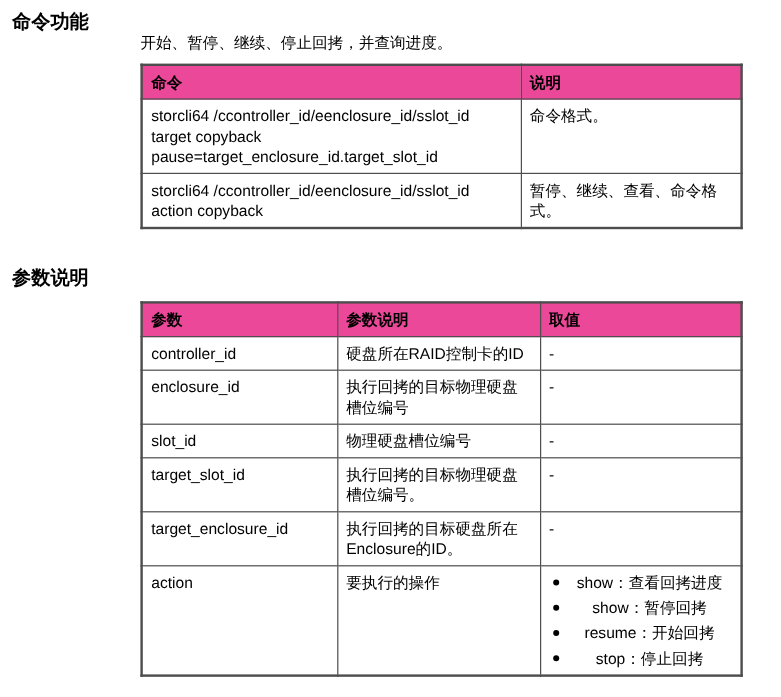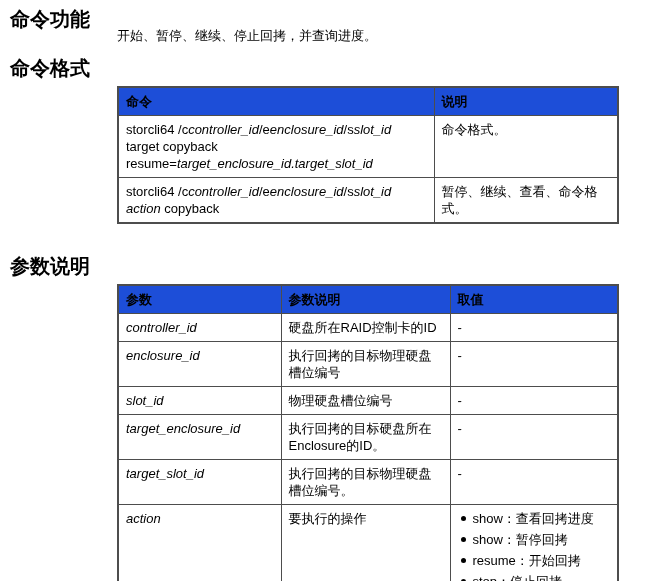--- a/index.html
+++ b/index.html
@@ -9,21 +9,21 @@
     background: #ffffff;
     overflow: hidden;
     color: #000000;
     font-family: "Liberation Sans", "DejaVu Sans", sans-serif;
     font-size: 13px;
   }
   .doc { padding-top: 10px; }
 
   h2.sec {
     margin: 0 0 0 10px;
-    font-size: 20px;
+    font-size: 16px;
     font-weight: bold;
     line-height: 18px;
   }
   h2.sec.mt1 { margin-top: 15px; }
   h2.sec.mt2 { margin-top: 33px; }
 
   p.fn-text {
     margin: 0 0 0 117px;
     line-height: 16px;
   }
@@ -37,33 +37,34 @@
   table.doc-table th,
   table.doc-table td {
     border: 1px solid #4d4d4d;
     padding: 5px 7px;
     text-align: left;
     vertical-align: top;
     line-height: 17px;
     word-wrap: break-word;
   }
   table.doc-table th {
-    background: #1d4ed8;
+    background: #ec4899;
     font-weight: bold;
   }
   .cmd-table { width: 500px; }
   .param-table { width: 500px; }
 
   .b { font-weight: normal; }
-  .i { font-style: italic; }
+  .i { }
 
   ul.val-list { margin: 0; padding: 0; list-style: none; }
   ul.val-list li {
     position: relative;
     padding-left: 15px;
+    text-align: center;
   }
   ul.val-list li + li { margin-top: 4px; }
   ul.val-list li::before {
     content: "";
     position: absolute;
     left: 3px;
     top: 6px;
     width: 5px;
     height: 5px;
     border-radius: 50%;
@@ -72,39 +73,38 @@
 </style>
 </head>
 <body>
 
 <div class="doc">
 
   <h2 class="sec">命令功能</h2>
 
   <p class="fn-text">开始、暂停、继续、停止回拷，并查询进度。</p>
 
-  <h2 class="sec mt1">命令格式</h2>
 
   <table class="doc-table cmd-table">
     <colgroup>
       <col style="width:316px">
       <col style="width:184px">
     </colgroup>
     <thead>
       <tr>
         <th>命令</th>
         <th>说明</th>
       </tr>
     </thead>
     <tbody>
         <tr>
           <td>
             <div><span class="b">storcli64 /c</span><span class="i">controller_id</span><span class="b">/e</span><span class="i">enclosure_id</span><span class="b">/s</span><span class="i">slot_id</span></div>
             <div><span class="b">target copyback</span></div>
-            <div><span class="b">resume=</span><span class="i">target_enclosure_id.target_slot_id</span></div>
+            <div><span class="b">pause=</span><span class="i">target_enclosure_id.target_slot_id</span></div>
           </td>
           <td>命令格式。</td>
         </tr>
         <tr>
           <td>
             <div><span class="b">storcli64 /c</span><span class="i">controller_id</span><span class="b">/e</span><span class="i">enclosure_id</span><span class="b">/s</span><span class="i">slot_id</span></div>
             <div><span class="i">action</span><span> </span><span class="b">copyback</span></div>
           </td>
           <td>暂停、继续、查看、命令格式。</td>
         </tr>
@@ -136,27 +136,27 @@
           <td><span class="i">enclosure_id</span></td>
           <td>执行回拷的目标物理硬盘槽位编号</td>
           <td>-</td>
         </tr>
         <tr>
           <td><span class="i">slot_id</span></td>
           <td>物理硬盘槽位编号</td>
           <td>-</td>
         </tr>
         <tr>
-          <td><span class="i">target_enclosure_id</span></td>
-          <td>执行回拷的目标硬盘所在Enclosure的ID。</td>
+          <td><span class="i">target_slot_id</span></td>
+          <td>执行回拷的目标物理硬盘槽位编号。</td>
           <td>-</td>
         </tr>
         <tr>
-          <td><span class="i">target_slot_id</span></td>
-          <td>执行回拷的目标物理硬盘槽位编号。</td>
+          <td><span class="i">target_enclosure_id</span></td>
+          <td>执行回拷的目标硬盘所在Enclosure的ID。</td>
           <td>-</td>
         </tr>
         <tr>
           <td><span class="i">action</span></td>
           <td>要执行的操作</td>
           <td>
             <ul class="val-list">
               <li>show：查看回拷进度</li>
               <li>show：暂停回拷</li>
               <li>resume：开始回拷</li>

